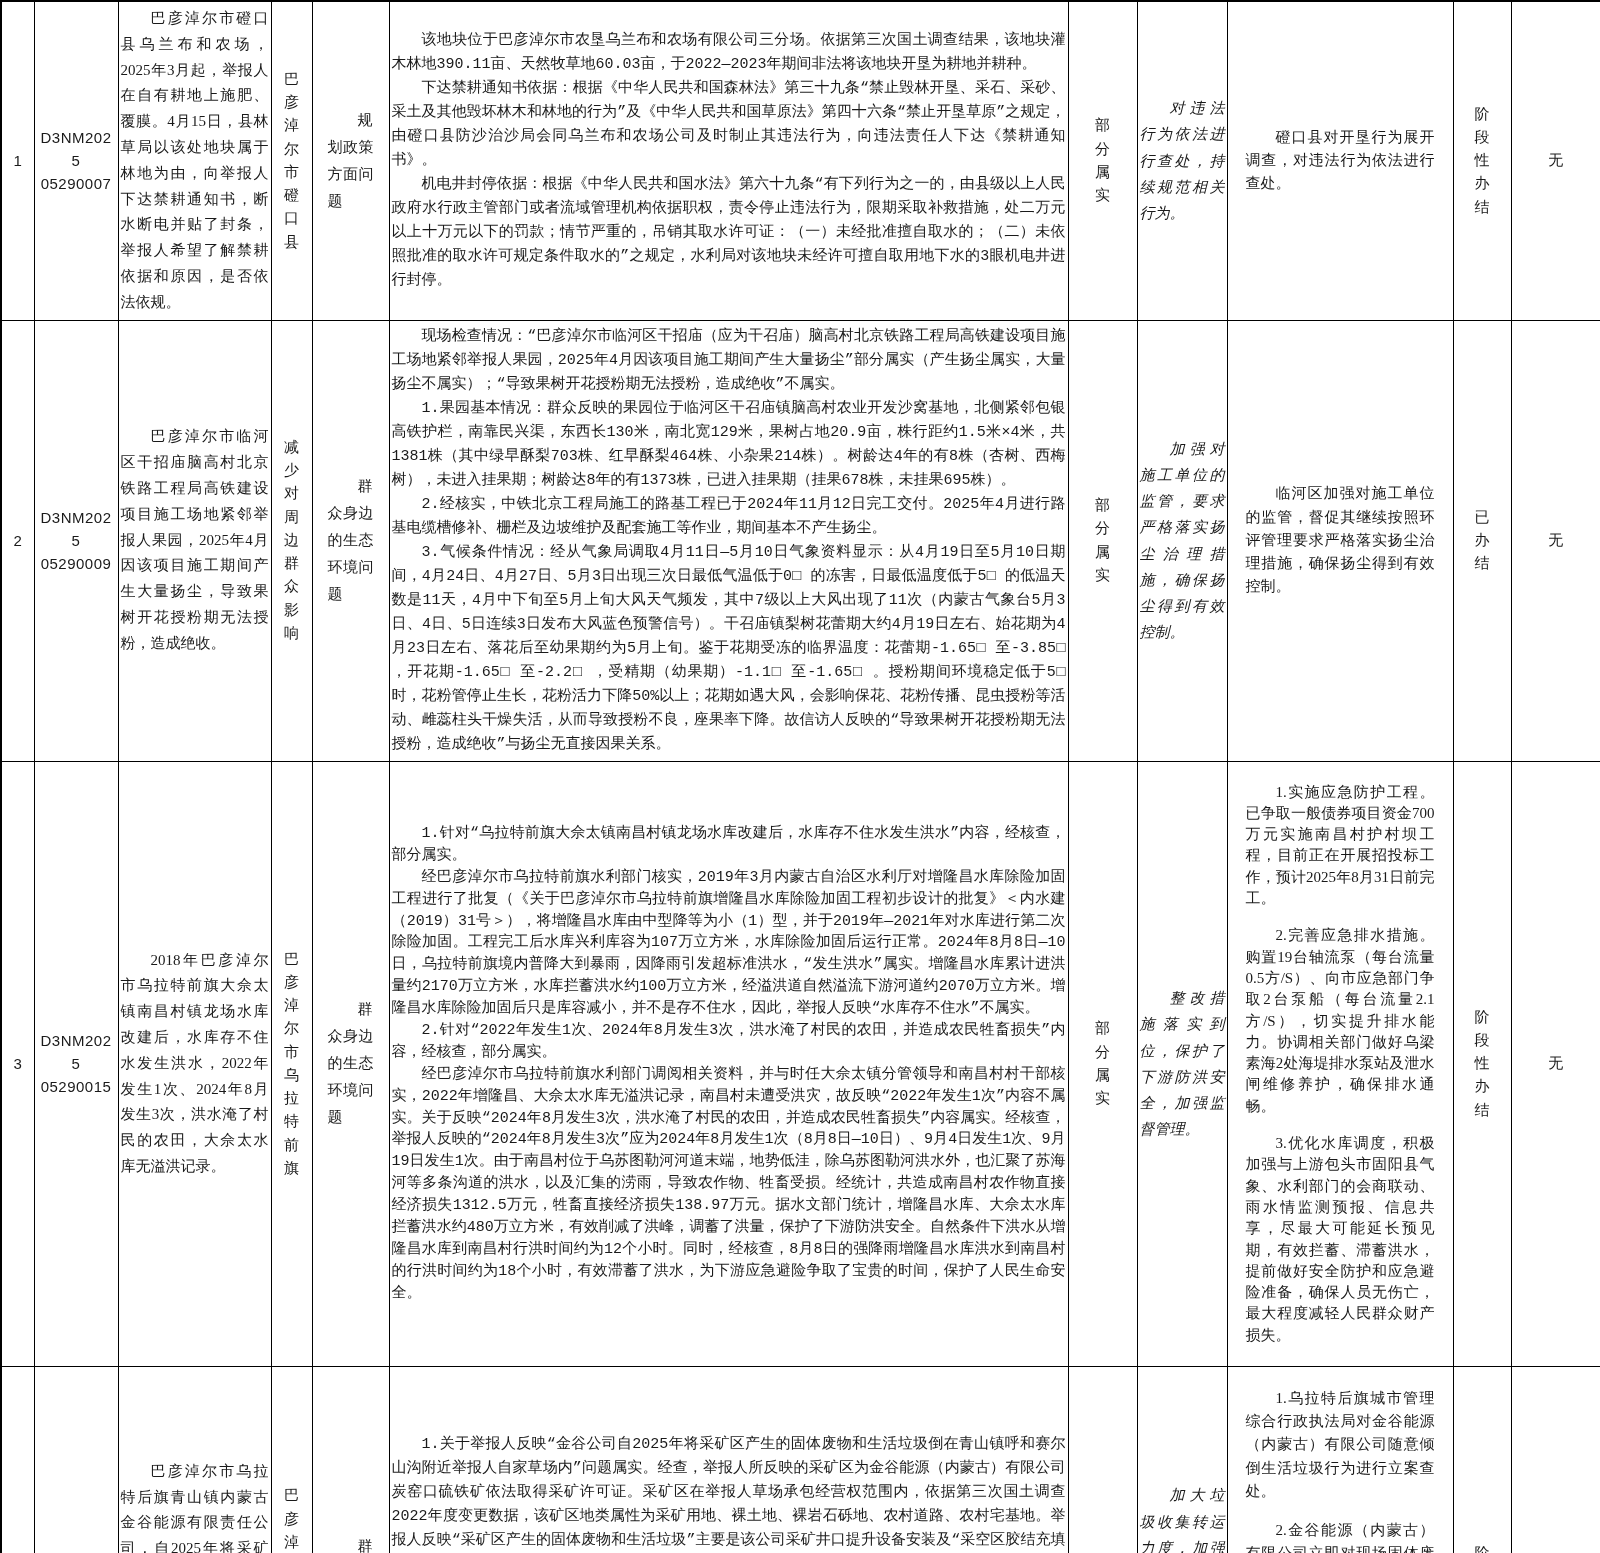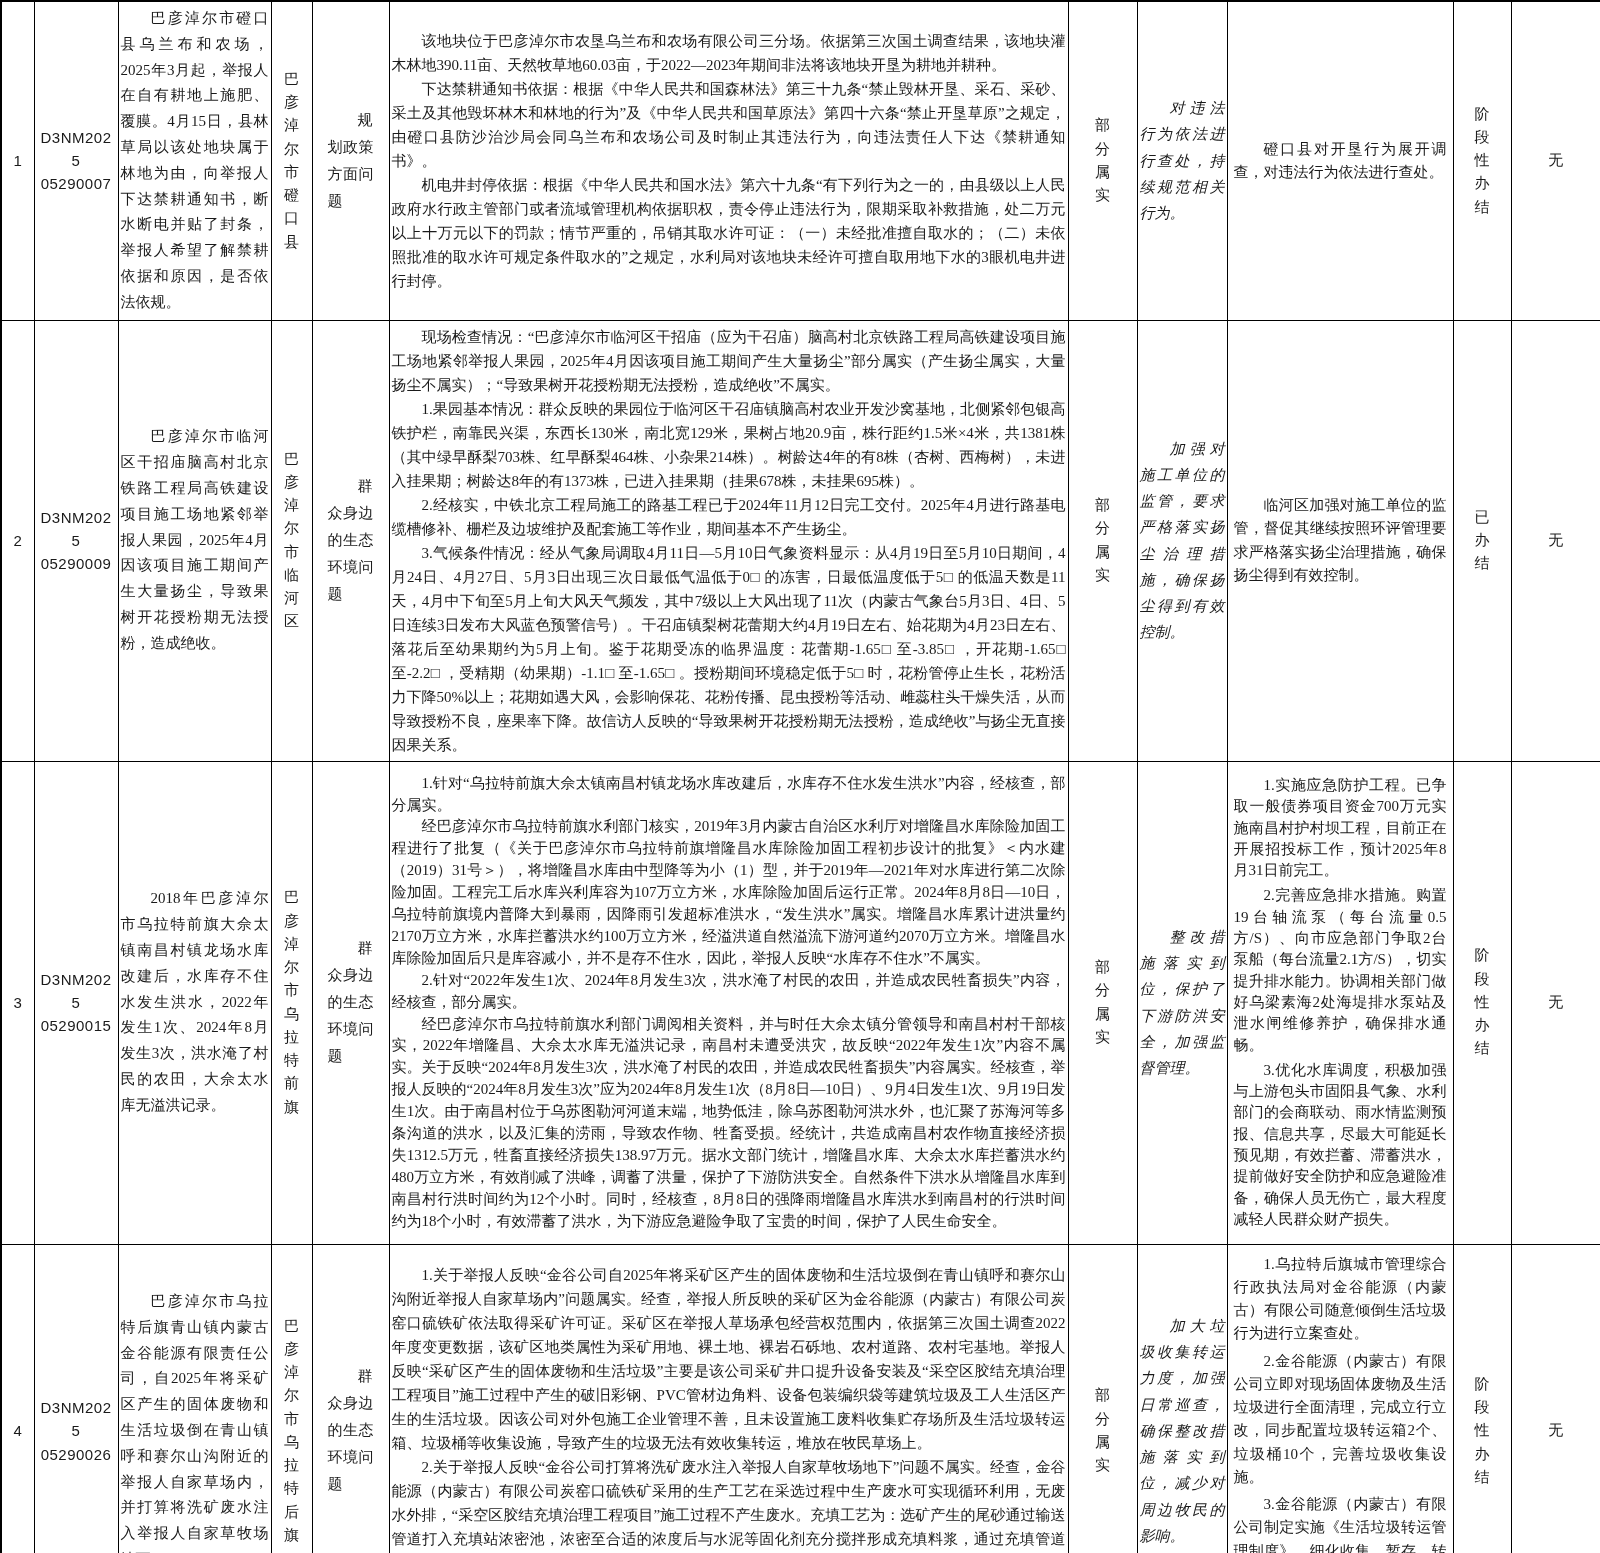--- a/index.html
+++ b/index.html
@@ -11,27 +11,27 @@
   .c{text-align:center;}
   .num{font-family:"Liberation Sans","DejaVu Sans",sans-serif;font-size:16px;text-align:center;}
   .code{font-family:"Liberation Sans","DejaVu Sans",sans-serif;font-size:16.5px;text-align:center;
     letter-spacing:.5px;line-height:1.55;word-break:break-all;}
   
   .vt{width:17px;margin:16px auto;word-break:break-all;line-height:1.55;text-align:center;}
   .prob{padding:6px 9px;}
   .prob p{margin:0;text-indent:2em;text-align:justify;line-height:1.72;font-size:15px;}
   .ptype{padding:4px 7px;}
   .ptype p{margin:13px;text-indent:2em;text-align:justify;line-height:1.8;font-size:15px;}
-  .inv{padding:8px 11px;vertical-align:middle;}
+  .inv{padding:8px 11px;vertical-align:middle;font-family:Liberation Mono, monospace;}
   .inv p{margin:0;text-indent:2em;text-align:justify;line-height:1.6;font-size:15px;}
   .inv.dense p{line-height:1.46;}
   .goal{padding:5px 7px;}
   .goal p{margin:0;text-indent:2em;text-align:justify;line-height:1.75;font-size:15px;font-style:italic;}
   .hand{padding:6px 9px;}
-  .hand p{margin:4px;text-indent:2em;text-align:justify;line-height:1.55;font-size:15px;}
+  .hand p{margin:16px;text-indent:2em;text-align:justify;line-height:1.55;font-size:15px;}
   .hand.dense p{line-height:1.42;}
   tr.hd{height:60px;} tr.r1{height:260px;} tr.r2{height:400px;} tr.r3{height:483px;} tr.r4{height:350px;}
 </style>
 </head>
 <body>
 
 <table class="report">
   <colgroup>
     <col style="width:33px">
       <col style="width:84px">
@@ -86,21 +86,21 @@
   <tr class="r2">
     <td class="num">2</td>
     <td class="code">
       <div>D3NM2025</div>
       <div>05290009</div>
     </td>
     <td class="prob">
           <p>巴彦淖尔市临河区干招庙脑高村北京铁路工程局高铁建设项目施工场地紧邻举报人果园，2025年4月因该项目施工期间产生大量扬尘，导致果树开花授粉期无法授粉，造成绝收。</p>
         </td>
     <td>
-          <div class="vt">巴彦淖尔市临河区</div>
+          <div class="vt">减少对周边群众影响</div>
         </td>
     <td class="ptype">
           <p>群众身边的生态环境问题</p>
         </td>
     <td class="inv">
       <p>现场检查情况：“巴彦淖尔市临河区干招庙（应为干召庙）脑高村北京铁路工程局高铁建设项目施工场地紧邻举报人果园，2025年4月因该项目施工期间产生大量扬尘”部分属实（产生扬尘属实，大量扬尘不属实）；“导致果树开花授粉期无法授粉，造成绝收”不属实。</p>
       <p>1.果园基本情况：群众反映的果园位于临河区干召庙镇脑高村农业开发沙窝基地，北侧紧邻包银高铁护栏，南靠民兴渠，东西长130米，南北宽129米，果树占地20.9亩，株行距约1.5米×4米，共1381株（其中绿早酥梨703株、红早酥梨464株、小杂果214株）。树龄达4年的有8株（杏树、西梅树），未进入挂果期；树龄达8年的有1373株，已进入挂果期（挂果678株，未挂果695株）。</p>
       <p>2.经核实，中铁北京工程局施工的路基工程已于2024年11月12日完工交付。2025年4月进行路基电缆槽修补、栅栏及边坡维护及配套施工等作业，期间基本不产生扬尘。</p>
       <p>3.气候条件情况：经从气象局调取4月11日—5月10日气象资料显示：从4月19日至5月10日期间，4月24日、4月27日、5月3日出现三次日最低气温低于0□ 的冻害，日最低温度低于5□ 的低温天数是11天，4月中下旬至5月上旬大风天气频发，其中7级以上大风出现了11次（内蒙古气象台5月3日、4日、5日连续3日发布大风蓝色预警信号）。干召庙镇梨树花蕾期大约4月19日左右、始花期为4月23日左右、落花后至幼果期约为5月上旬。鉴于花期受冻的临界温度：花蕾期-1.65□ 至-3.85□ ，开花期-1.65□ 至-2.2□ ，受精期（幼果期）-1.1□ 至-1.65□ 。授粉期间环境稳定低于5□ 时，花粉管停止生长，花粉活力下降50%以上；花期如遇大风，会影响保花、花粉传播、昆虫授粉等活动、雌蕊柱头干燥失活，从而导致授粉不良，座果率下降。故信访人反映的“导致果树开花授粉期无法授粉，造成绝收”与扬尘无直接因果关系。</p>
     </td>

